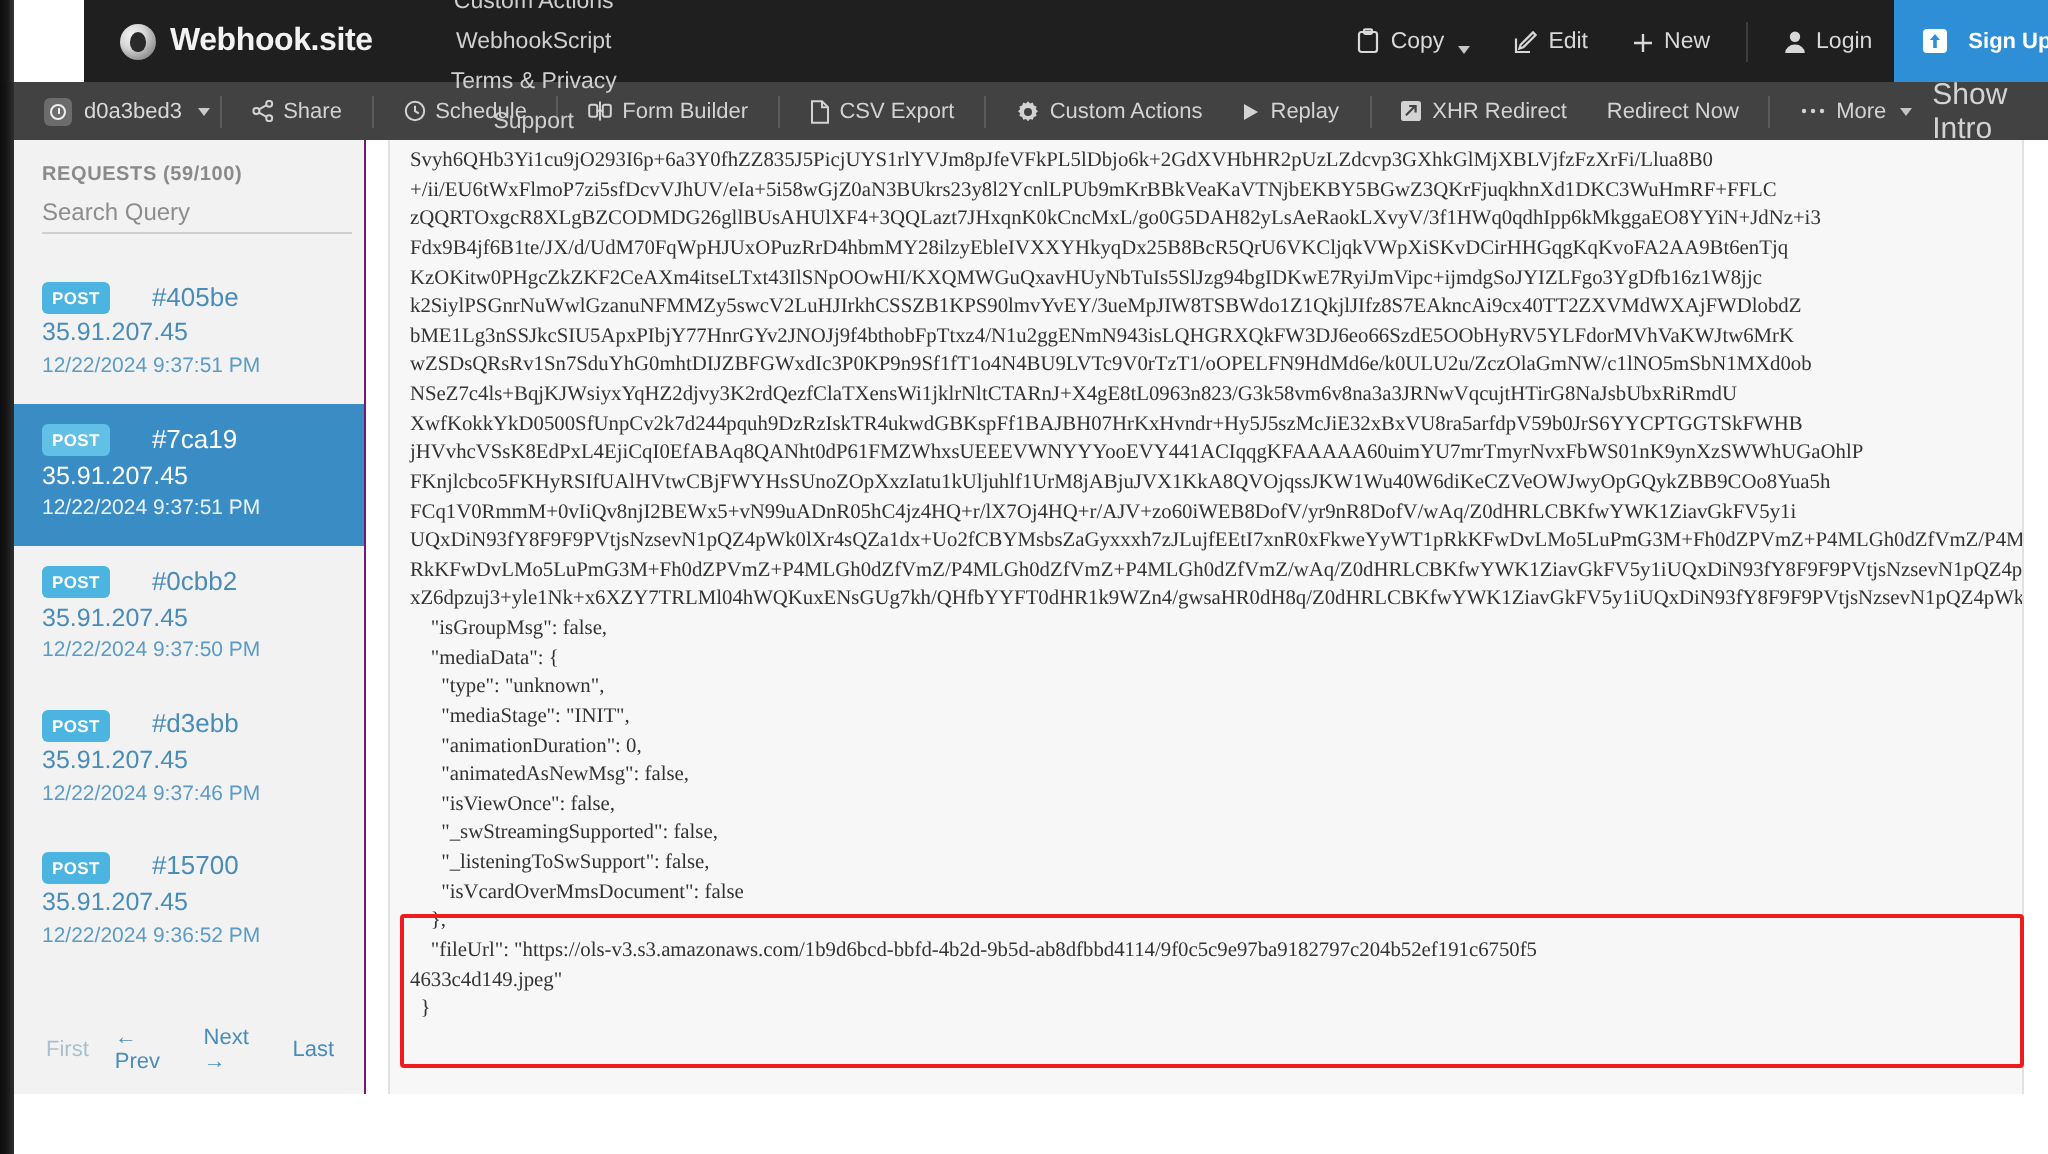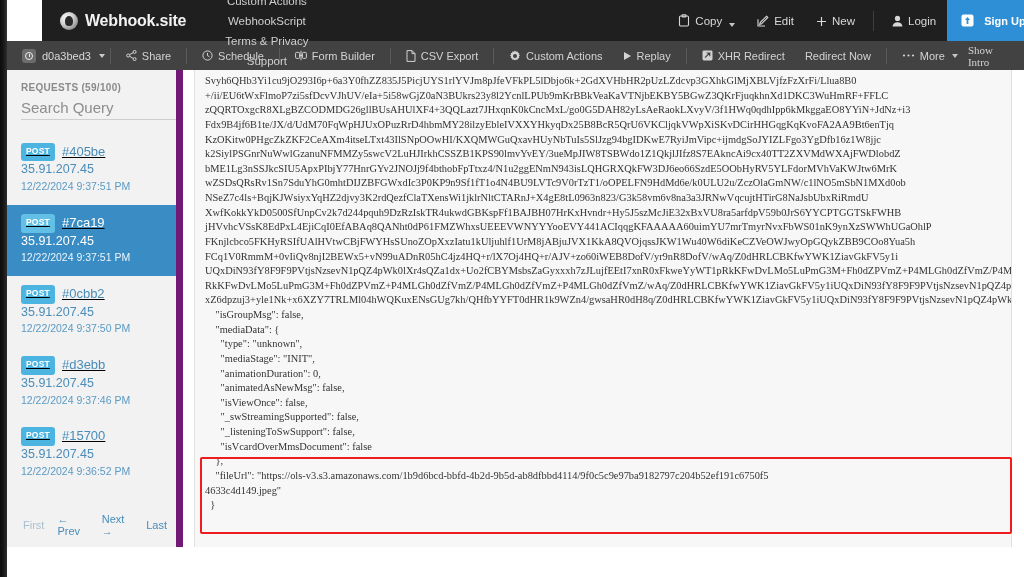--- a/index.html
+++ b/index.html
@@ -89,62 +89,62 @@
   .tok-sq i {
     width: 8px; height: 8px; border: 1.2px solid #eee; border-radius: 50%;
     display:block; position:relative;
   }
   .tok-sq i::after{ content:""; position:absolute; left:3px; top:1.2px; width:1px; height:3px; background:#eee;}
   .tbar-item {
     display: flex; align-items: center; gap: 5px;
     color: #d3d3d3; font-size: 11px; padding: 3px 10px; white-space: nowrap;
   }
   .tbar-sep { width: 1px; height: 16px; background: #5b5b5b; margin: 0 5px; }
-  .show-intro { margin-left: auto; margin-right: 6px; color:#d3d3d3; font-size: 11px; padding-right:6px;font-family:Liberation Serif, serif;}
+  .show-intro { margin-left: auto; margin-right: 6px; color:#d3d3d3; font-size: 15px; padding-right:6px;}
 
   .ic { display:inline-block; flex:none; }
   svg.ic { vertical-align: -2px; }
 
   
   .sidebar {
     position: absolute; left: 7px; top: 70px; width: 176px; height: 477px;
     background: #f2f2f2;
-    border-right: 7px solid #701a75;
+    border-right: 1px solid #701a75;
     overflow: hidden;
     z-index: 10;
   }
   .sb-head {
     color: #8a8a8a; font-size: 10px; font-weight: 700; letter-spacing: .3px;
     padding: 12px 14px 0 14px;
   }
   .sb-sort {
     color: #7f7f7f; font-size: 11.5px; padding: 5px 14px 3px 14px;
   }
   .sb-sort span { border-bottom: 1px dotted #9a9a9a; padding-bottom: 1px;}
   .sb-search {
     margin: 4px 14px 0 14px; display: flex; align-items: center; gap: 6px;
   }
   .sb-search input {
     flex: 1; border: none; border-bottom: 1px solid #cfcfcf; background: transparent;
-    font-size: 15px; color: #7f7f7f; padding: 2px 0 3px 0; outline: none;
+    font-size: 12px; color: #7f7f7f; padding: 2px 0 3px 0; outline: none;
     font-family: "Liberation Sans", sans-serif;
   }
   .sb-search input::placeholder { color: #8d8d8d; }
   .help-dot {
     width: 13px; height: 13px; border-radius: 50%; background: #d2d2d2;
     color: #f4f4f4; font-size: 9px; font-weight: 700; line-height: 13px;
     text-align: center; flex: none;
   }
   .req-list { margin-top: 14px; }
   .req {
     padding: 9px 14px 11px 14px;
     line-height: 1.42;
   }
   .req.sel { background: #3a8dc4; }
-  .req-row1 { display: flex; gap: 7px; text-decoration: underline; }
+  .req-row1 { display: flex; align-items: center; gap: 21px; }
   .verb {
     background: #4bb4e0; color: #fff; font-size: 8.5px; font-weight: 700;
     border-radius: 3px; padding: 2px 5px 2px 5px; letter-spacing: .2px; flex:none;
   }
   .req.sel .verb { background: #62c0e6; }
   .req-id { color: #4a8cb8; font-size: 13px; }
   .req.sel .req-id { color: #ffffff; }
   .req-ip { color: #4a8cb8; font-size: 12.5px; }
   .req.sel .req-ip { color: #ffffff; }
   .req-time { color: #5b9bc4; font-size: 10.5px; }

